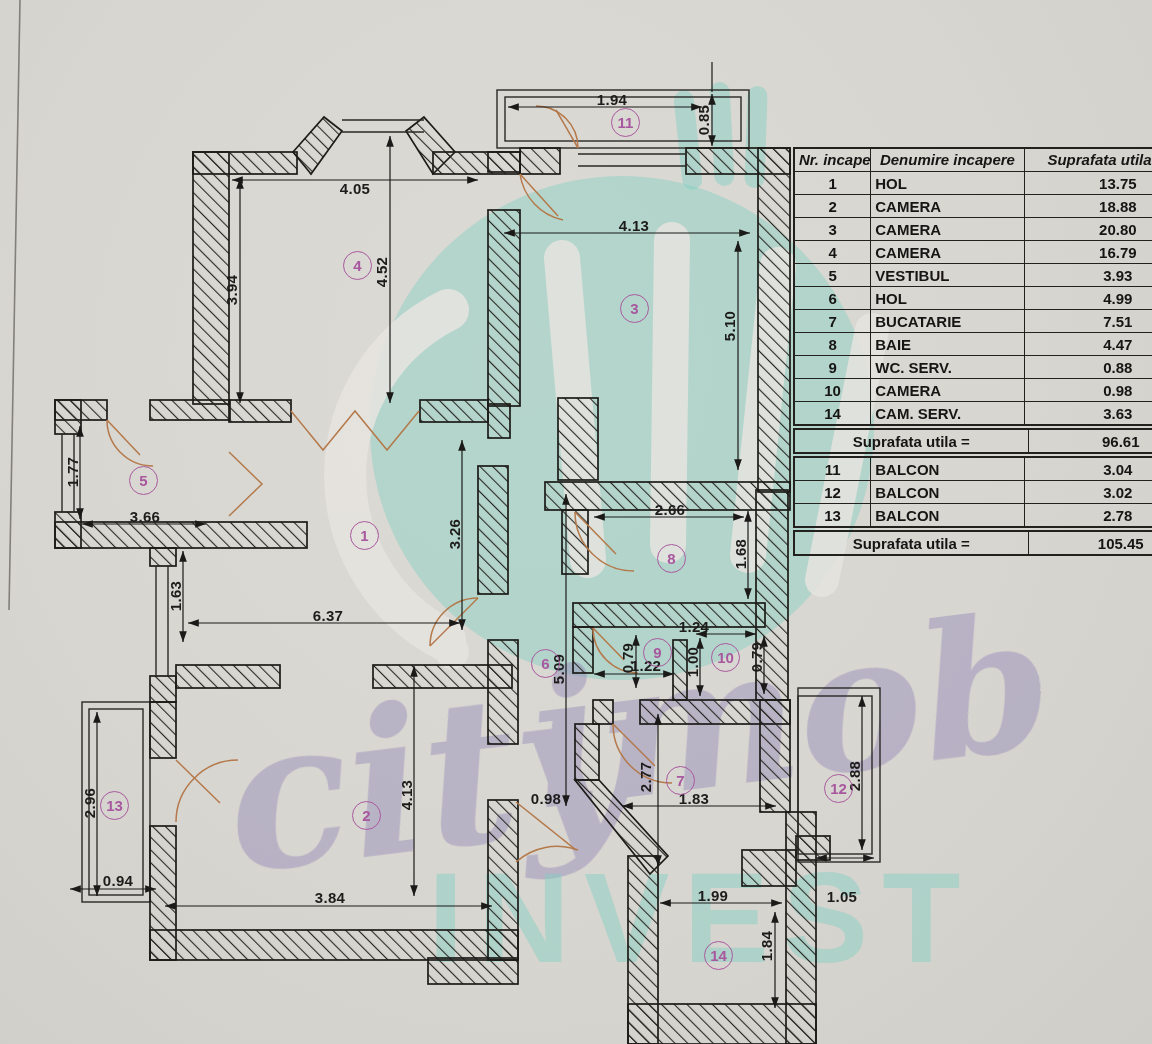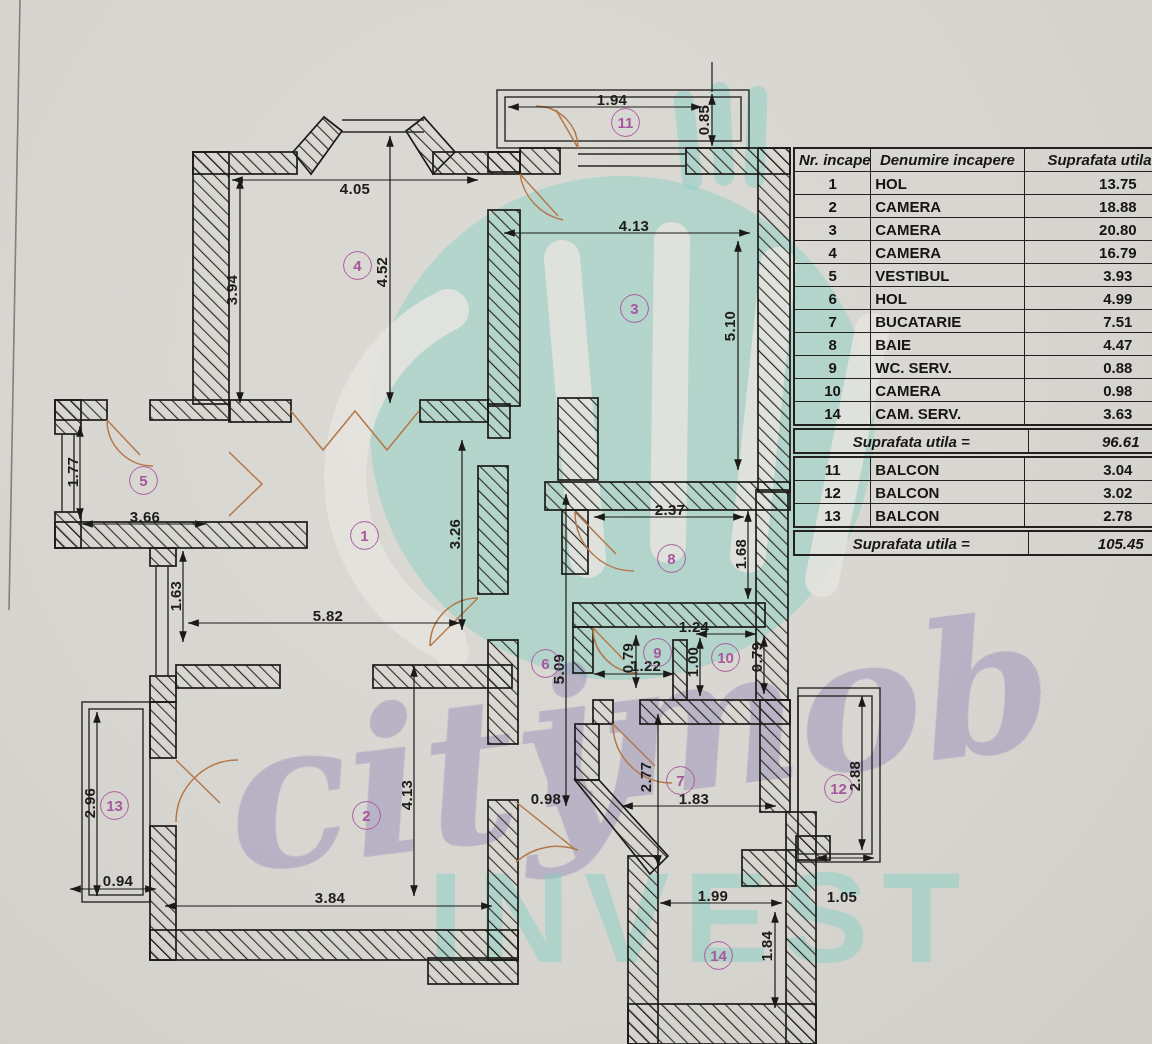--- a/index.html
+++ b/index.html
@@ -24,21 +24,21 @@
   #tablewrap{position:absolute;left:793px;top:147px;width:420px;
              display:flex;flex-direction:column;row-gap:2px;color:#161513;}
   #tablewrap table{border-collapse:collapse;width:100%;table-layout:fixed;}
   #tablewrap td,#tablewrap th{border:1.7px solid #22211e;padding:1px 4px;
              font-size:15px;font-weight:700;height:20px;overflow:hidden;white-space:nowrap;}
   #tablewrap table{border:2.4px solid #22211e;}
   th.h{font-style:italic;text-align:center;line-height:1.12;white-space:normal;}
   td.nr{text-align:center;}
   td.nm{text-align:left;padding-left:9px;margin-left:45px;}
   td.ar{text-align:center;}
-  td.sum{font-style:italic;text-align:center;}
+  td.sum{text-align:center;}
   .c1{width:76px;} .c2{width:152px;} .c3{width:186px;}
 </style>
 </head>
 <body>
 
 <div id="stage">
 
 <svg id="plan-svg" width="1152" height="1044" viewBox="0 0 1152 1044">
   <defs>
     <pattern id="h" patternUnits="userSpaceOnUse" width="9" height="9" patternTransform="rotate(-45)">
@@ -222,23 +222,23 @@
   <div class="dim" style="left:355px;top:188px">4.05</div>
   <div class="dim v" style="left:231px;top:290px">3.94</div>
   <div class="dim v" style="left:381px;top:272px">4.52</div>
   <div class="dim" style="left:612px;top:99px">1.94</div>
   <div class="dim v" style="left:703px;top:120px">0.85</div>
   <div class="dim" style="left:634px;top:225px">4.13</div>
   <div class="dim v" style="left:729px;top:326px">5.10</div>
   <div class="dim v" style="left:72px;top:472px">1.77</div>
   <div class="dim" style="left:145px;top:516px">3.66</div>
   <div class="dim v" style="left:175px;top:596px">1.63</div>
-  <div class="dim" style="left:328px;top:615px">5.82</div>
+  <div class="dim" style="left:328px;top:615px">6.37</div>
   <div class="dim v" style="left:454px;top:534px">3.26</div>
-  <div class="dim" style="left:670px;top:509px">2.37</div>
+  <div class="dim" style="left:670px;top:509px">2.66</div>
   <div class="dim v" style="left:740px;top:554px">1.68</div>
   <div class="dim v" style="left:558px;top:669px">5.09</div>
   <div class="dim v" style="left:627px;top:658px">0.79</div>
   <div class="dim" style="left:646px;top:665px">1.22</div>
   <div class="dim" style="left:694px;top:626px">1.24</div>
   <div class="dim v" style="left:692px;top:662px">1.00</div>
   <div class="dim v" style="left:756px;top:657px">0.79</div>
   <div class="dim v" style="left:89px;top:803px">2.96</div>
   <div class="dim" style="left:118px;top:880px">0.94</div>
   <div class="dim v" style="left:406px;top:795px">4.13</div>

